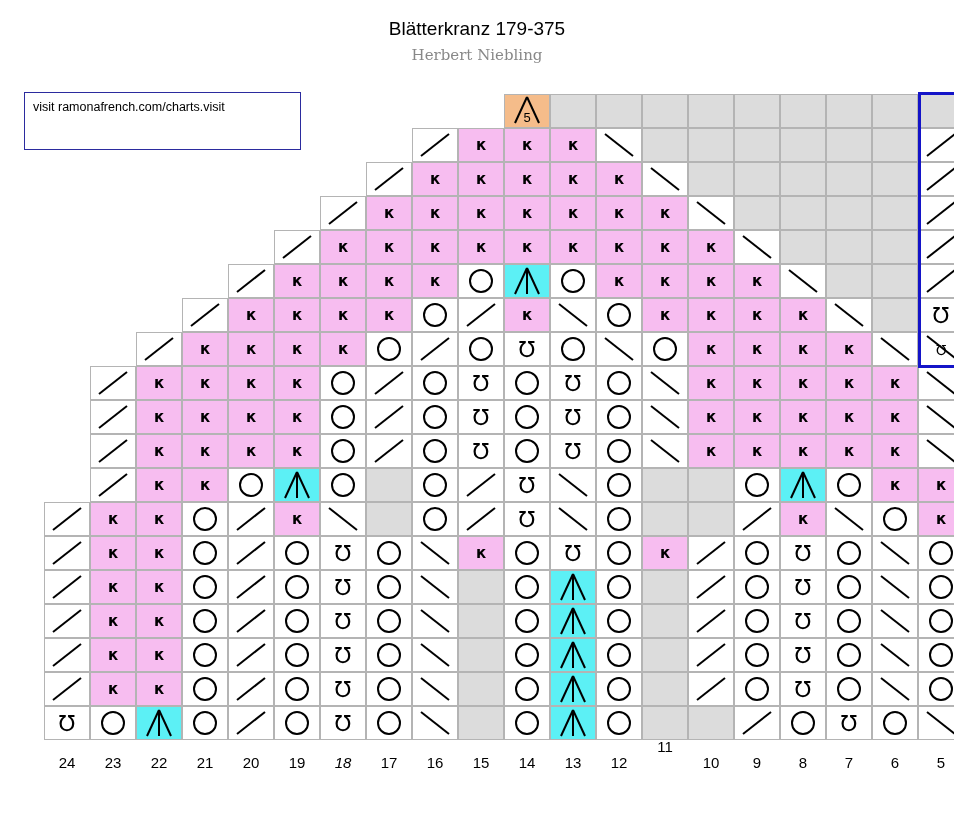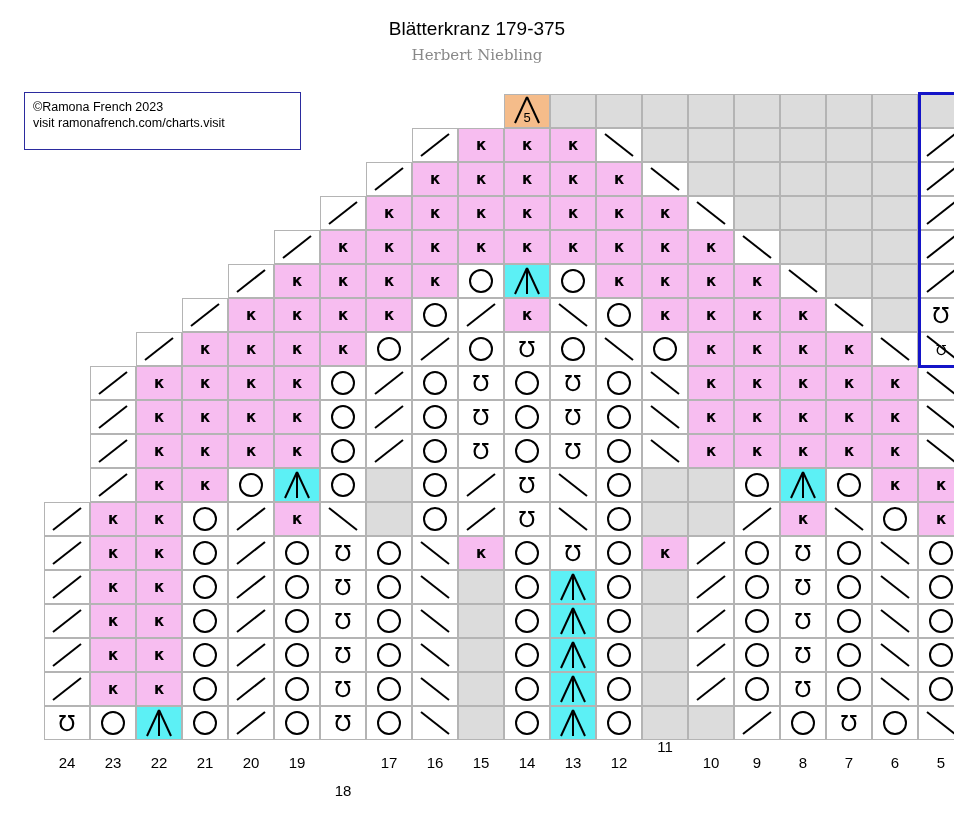--- a/index.html
+++ b/index.html
@@ -52,21 +52,20 @@
   }
   svg{display:block;}
 </style>
 </head>
 <body>
 
 <div id="title">Blätterkranz 179-375</div>
 <div id="subtitle">Herbert Niebling</div>
 
 <div id="credit">
-  <div>©Ramona French 2023</div>
   <div>visit ramonafrench.com/charts.visit</div>
 </div>
 
 <div id="grid">
     <div class="cell bg-none" style="left: 0px; top: 0px;"></div>
     <div class="cell bg-none" style="left: 46px; top: 0px;"></div>
     <div class="cell bg-none" style="left: 92px; top: 0px;"></div>
     <div class="cell bg-none" style="left: 138px; top: 0px;"></div>
     <div class="cell bg-none" style="left: 184px; top: 0px;"></div>
     <div class="cell bg-none" style="left: 230px; top: 0px;"></div>
@@ -1358,21 +1357,21 @@
       <svg width="44" height="32" viewBox="0 0 44 32">
         <line x1="8" y1="5" x2="36" y2="27" stroke="#000" stroke-width="2" fill="none"></line>
       </svg>
     </div>
     <div class="collabel" style="left: 0px; top: 656px;">24</div>
     <div class="collabel" style="left: 46px; top: 656px;">23</div>
     <div class="collabel" style="left: 92px; top: 656px;">22</div>
     <div class="collabel" style="left: 138px; top: 656px;">21</div>
     <div class="collabel" style="left: 184px; top: 656px;">20</div>
     <div class="collabel" style="left: 230px; top: 656px;">19</div>
-    <div class="collabel" style="left: 276px; top: 684px;">18</div>
+    <div class="collabel" style="left: 276px; top: 656px; font-style: italic;">18</div>
     <div class="collabel" style="left: 322px; top: 656px;">17</div>
     <div class="collabel" style="left: 368px; top: 656px;">16</div>
     <div class="collabel" style="left: 414px; top: 656px;">15</div>
     <div class="collabel" style="left: 460px; top: 656px;">14</div>
     <div class="collabel" style="left: 506px; top: 656px;">13</div>
     <div class="collabel" style="left: 552px; top: 656px;">12</div>
     <div class="collabel" style="left: 598px; top: 640px;">11</div>
     <div class="collabel" style="left: 644px; top: 656px;">10</div>
     <div class="collabel" style="left: 690px; top: 656px;">9</div>
     <div class="collabel" style="left: 736px; top: 656px;">8</div>

